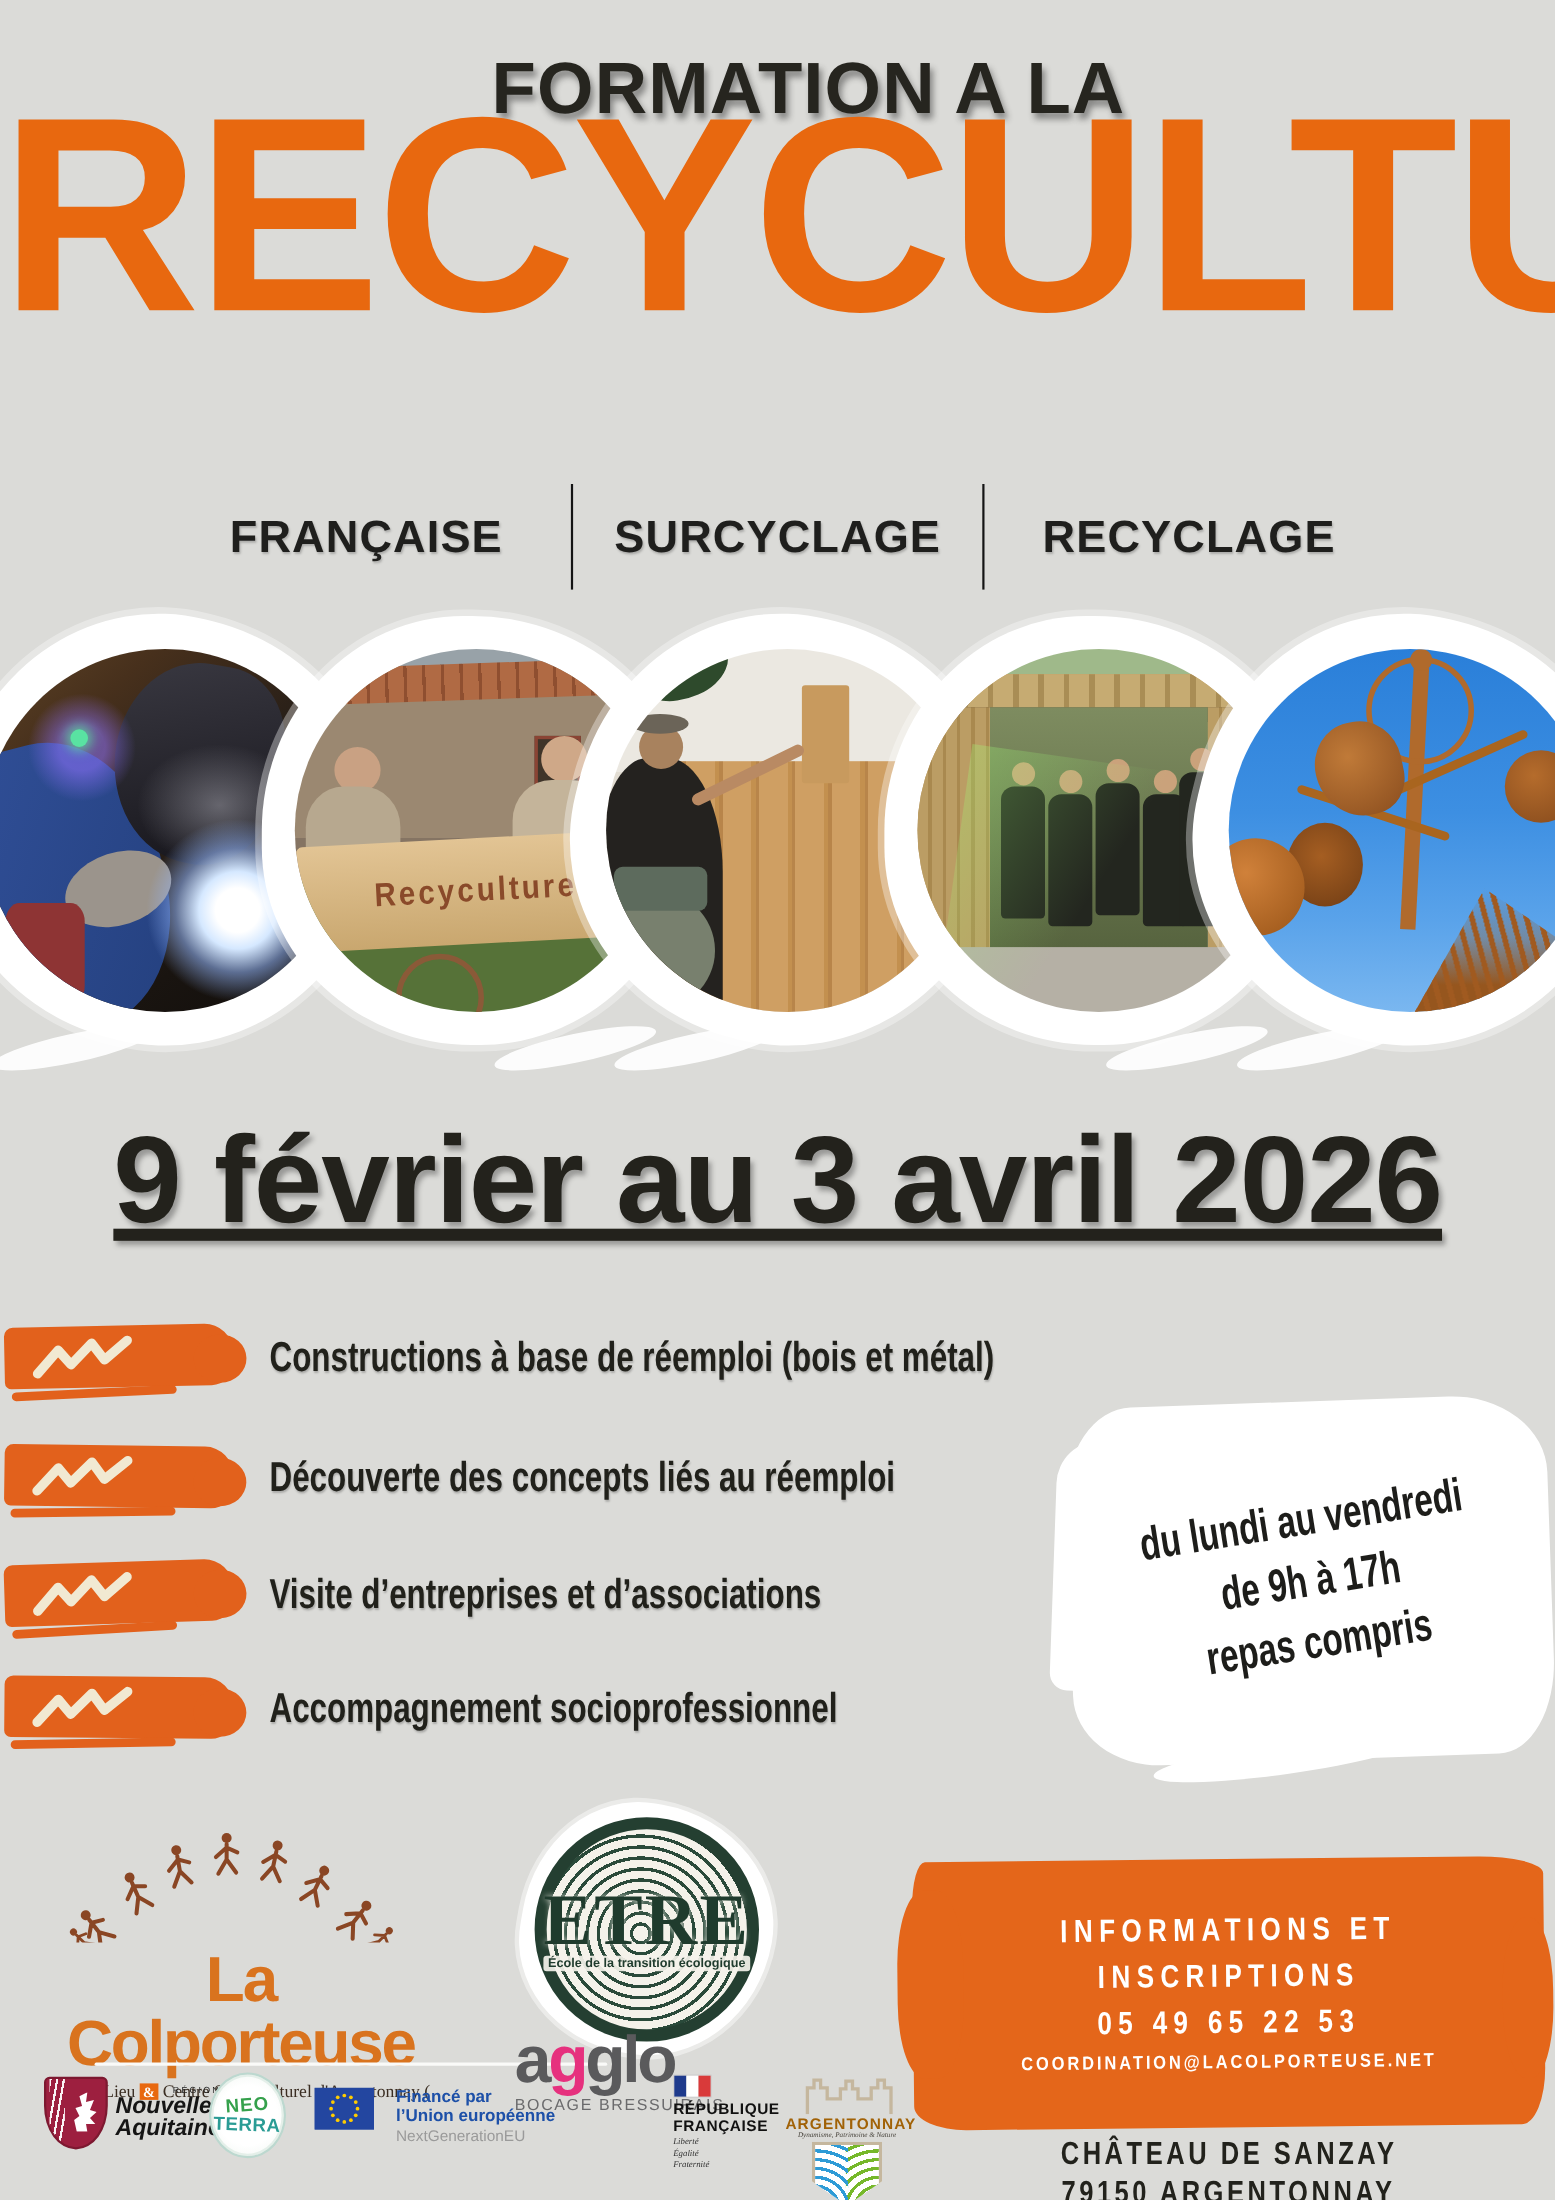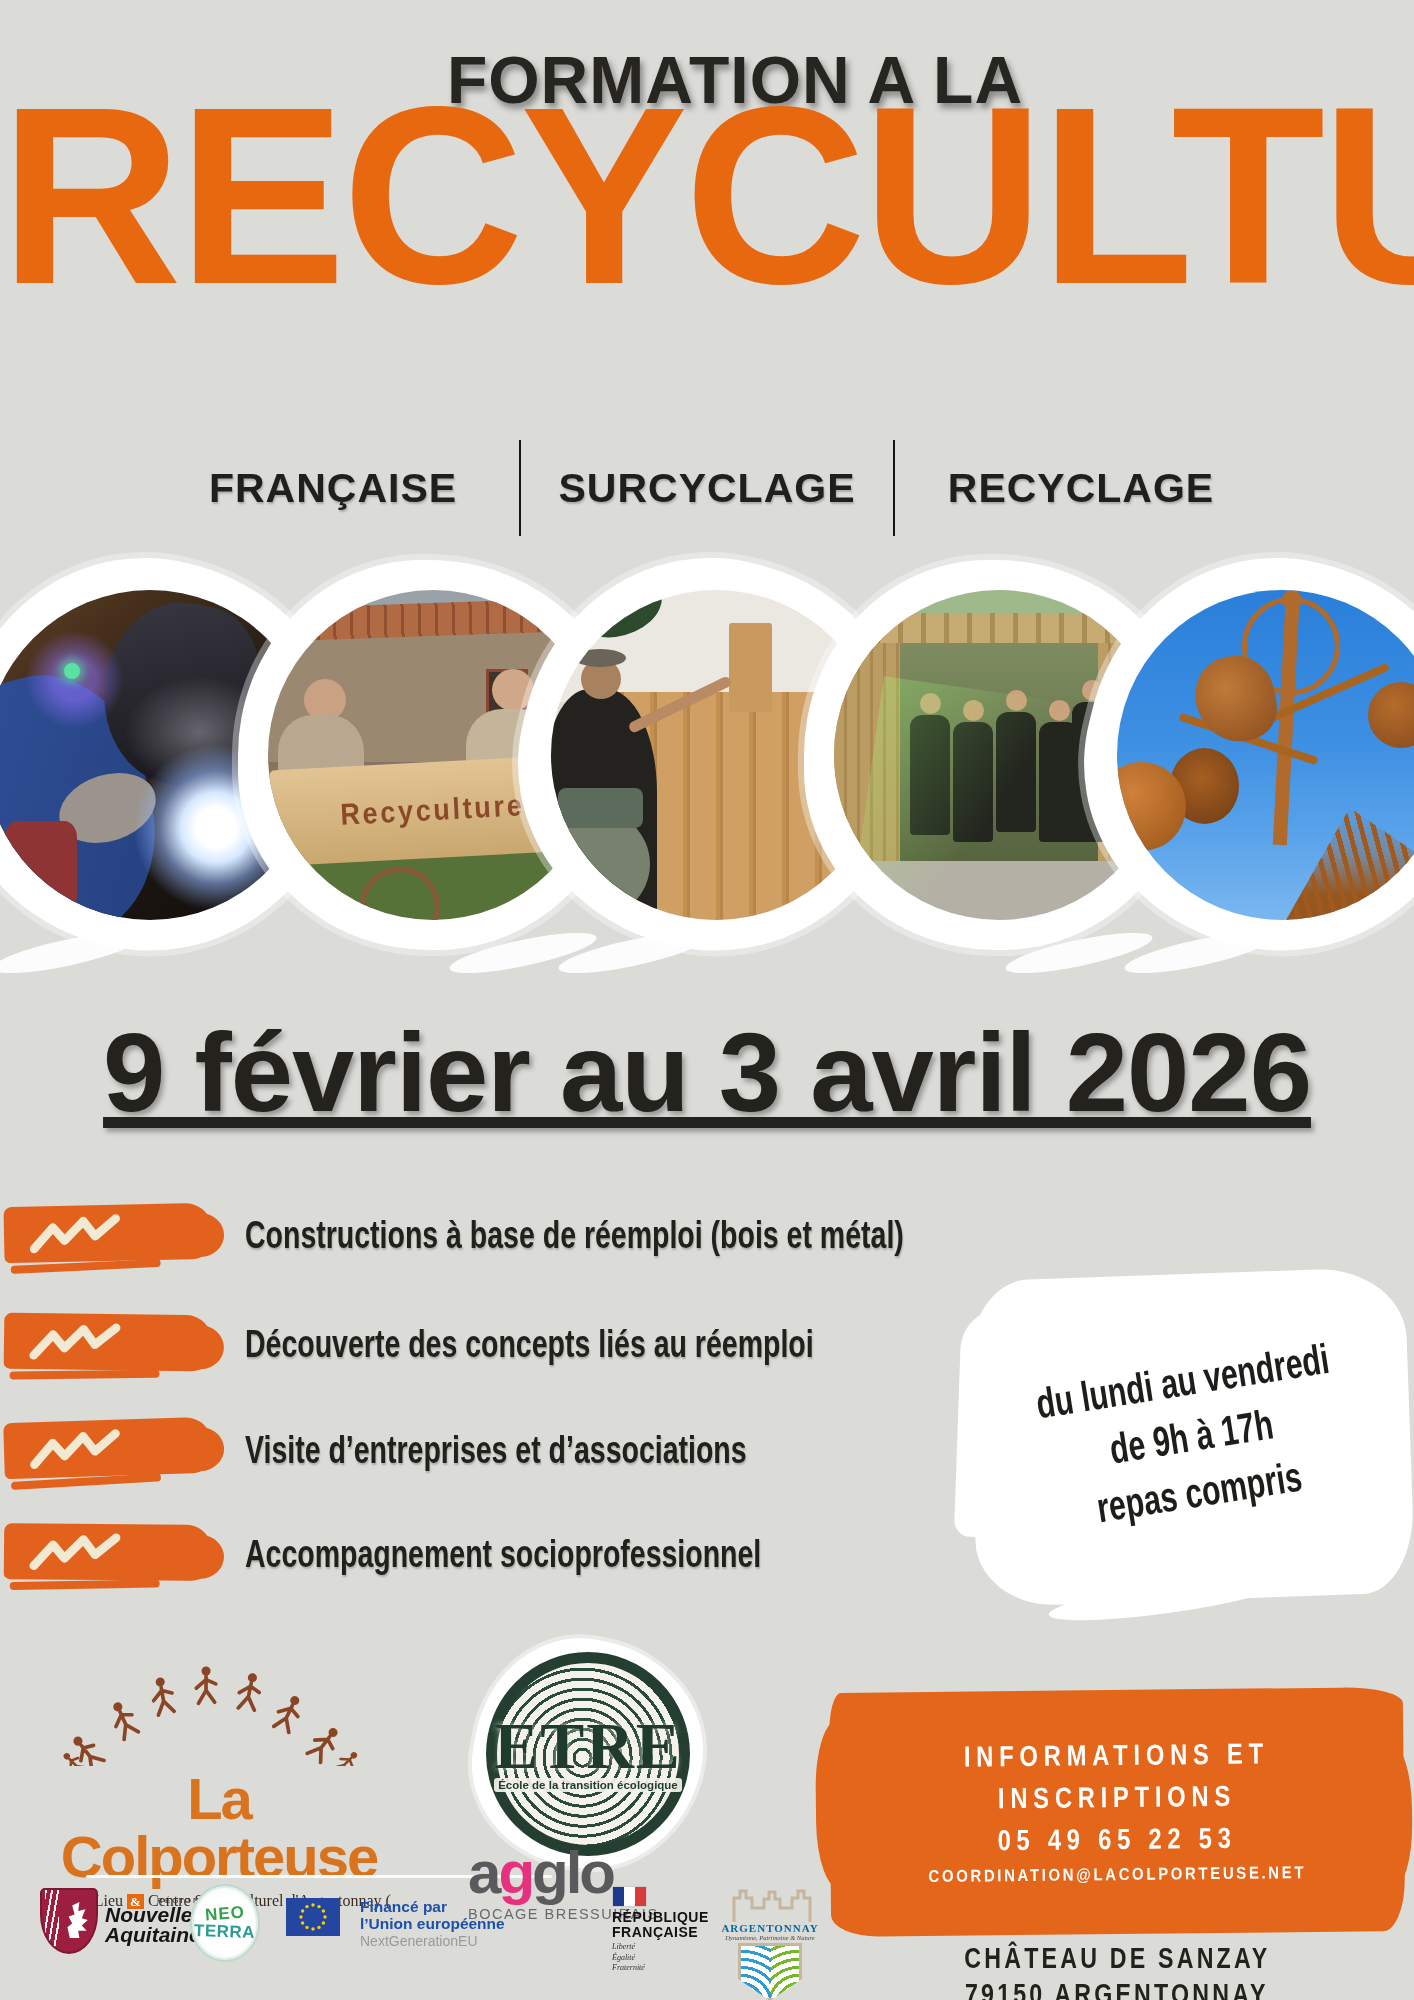--- a/index.html
+++ b/index.html
@@ -221,21 +221,21 @@
   .agglo-name{font-size:60px;font-weight:bold;letter-spacing:-3px;color:#5A5A5C;}
   .agglo-name .pink{color:#E6317E;}
   .agglo-sub{font-size:14.5px;color:#6a6a6c;letter-spacing:1.5px;margin-top:4px;}
   .repub{position:absolute;left:612px;top:1886px;line-height:1.05;}
   .fr-flag{display:flex;width:33px;height:19px;border:1px solid #ccc;margin-bottom:3px;}
   .fr-flag i{flex:1;} .fr-b{background:#1e3a8c;} .fr-w{background:#fff;} .fr-r{background:#d93a3a;}
   .repub-line{font-size:14px;font-weight:bold;color:#111;letter-spacing:.5px;}
   .motto{margin-top:3px;font-family:"Liberation Serif",serif;font-style:italic;font-size:8px;color:#333;line-height:1.3;}
   .argent{position:absolute;left:714px;top:1882px;width:112px;text-align:center;}
   .argent svg{display:block;margin:0 auto;}
-  .argent-name{font-family:Liberation Serif, serif;font-size:11px;font-weight:bold;letter-spacing:1px;color:#0369a1;}
+  .argent-name{font-family:Liberation Sans, sans-serif;font-size:14px;font-weight:bold;letter-spacing:1px;color:#a16207;}
   .argent-tag{font-family:"Liberation Serif",serif;font-style:italic;font-size:6.5px;color:#4a463e;}
   .argent-shield{
     width:58px;height:52px;margin:2px auto 0;border:3px solid #C5B79E;
     clip-path:polygon(0 0,100% 0,100% 62%,50% 100%,0 62%);
     background:
       repeating-radial-gradient(circle at 0% 115%,rgba(255,255,255,0) 0 5px,#2E9BD6 5px 8px) left/52% 100% no-repeat,
       repeating-radial-gradient(circle at 100% 115%,rgba(255,255,255,0) 0 5px,#76B82A 5px 8px) right/52% 100% no-repeat,#fff;
   }
 </style>
 </head>

